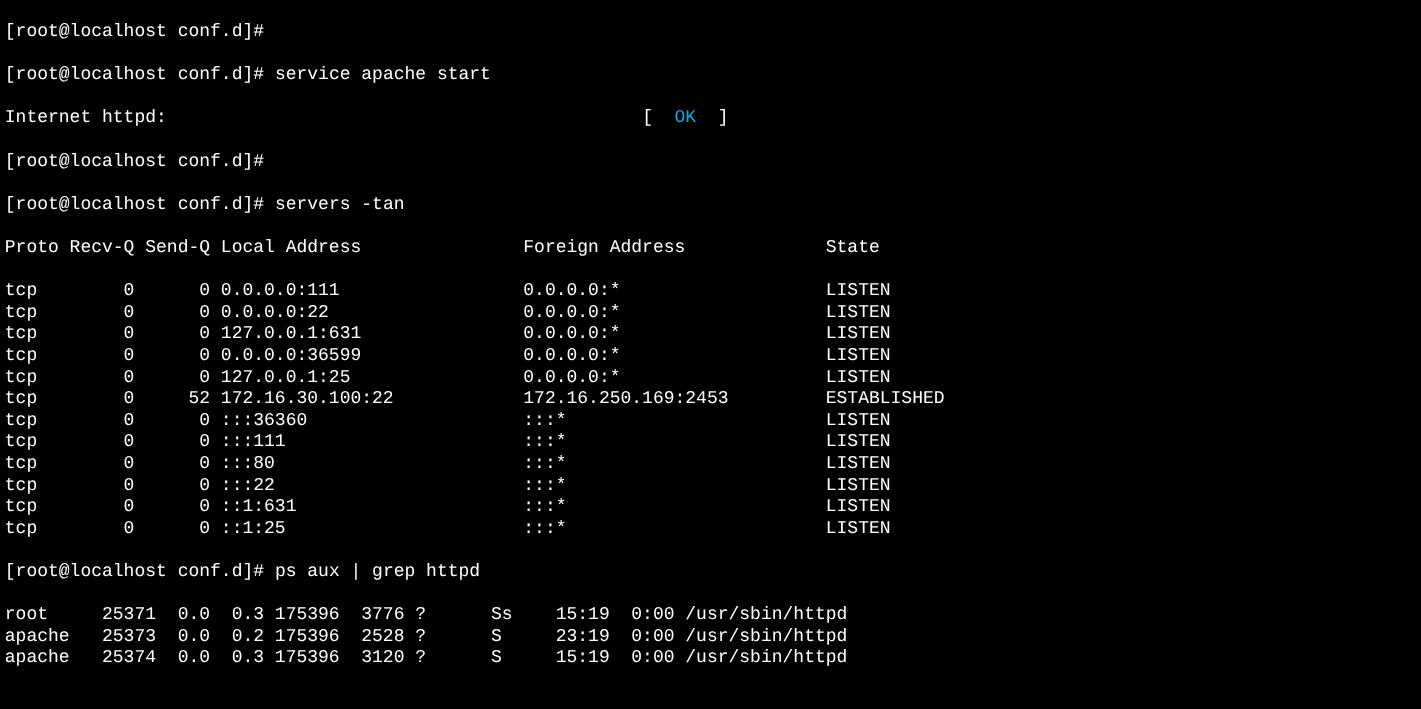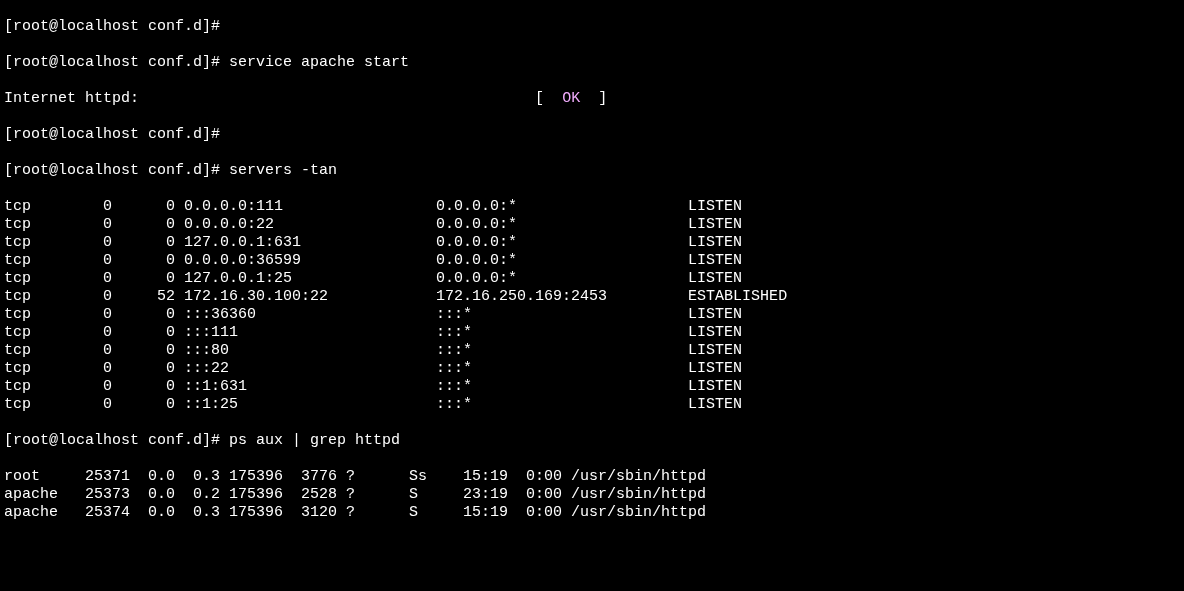--- a/index.html
+++ b/index.html
@@ -11,28 +11,29 @@
     font-size: 15px;
     line-height: 18px;
     width: 1184px;
     height: 591px;
     overflow: hidden;
   }
   .term {
     padding: 0 4px;
     white-space: pre;
   }
-  .ok { color: #f0abfc; }
+  .ok { color: #0ea5e9; }
 </style>
 </head>
 <body>
 
 <div class="term">
 <div><span>[root@localhost conf.d]#</span></div>
 <div><span>[root@localhost conf.d]#</span> <span>service apache start</span></div>
 <div><span>Internet httpd:</span><span>                                            </span><span>[</span><span class="ok">  OK  </span><span>]</span></div>
 <div><span>[root@localhost conf.d]#</span></div>
 <div><span>[root@localhost conf.d]#</span> <span>servers -tan</span></div>
+<div id="netstat-header">Proto Recv-Q Send-Q Local Address               Foreign Address             State</div>
 <div id="netstat-body"><div>tcp        0      0 0.0.0.0:111                 0.0.0.0:*                   LISTEN</div><div>tcp        0      0 0.0.0.0:22                  0.0.0.0:*                   LISTEN</div><div>tcp        0      0 127.0.0.1:631               0.0.0.0:*                   LISTEN</div><div>tcp        0      0 0.0.0.0:36599               0.0.0.0:*                   LISTEN</div><div>tcp        0      0 127.0.0.1:25                0.0.0.0:*                   LISTEN</div><div>tcp        0     52 172.16.30.100:22            172.16.250.169:2453         ESTABLISHED</div><div>tcp        0      0 :::36360                    :::*                        LISTEN</div><div>tcp        0      0 :::111                      :::*                        LISTEN</div><div>tcp        0      0 :::80                       :::*                        LISTEN</div><div>tcp        0      0 :::22                       :::*                        LISTEN</div><div>tcp        0      0 ::1:631                     :::*                        LISTEN</div><div>tcp        0      0 ::1:25                      :::*                        LISTEN</div></div>
 <div><span>[root@localhost conf.d]#</span> <span>ps aux | grep httpd</span></div>
 <div id="ps-body"><div>root     25371  0.0  0.3 175396  3776 ?      Ss    15:19  0:00 /usr/sbin/httpd</div><div>apache   25373  0.0  0.2 175396  2528 ?      S     23:19  0:00 /usr/sbin/httpd</div><div>apache   25374  0.0  0.3 175396  3120 ?      S     15:19  0:00 /usr/sbin/httpd</div></div>
 
 </div>
 
 </body></html>

